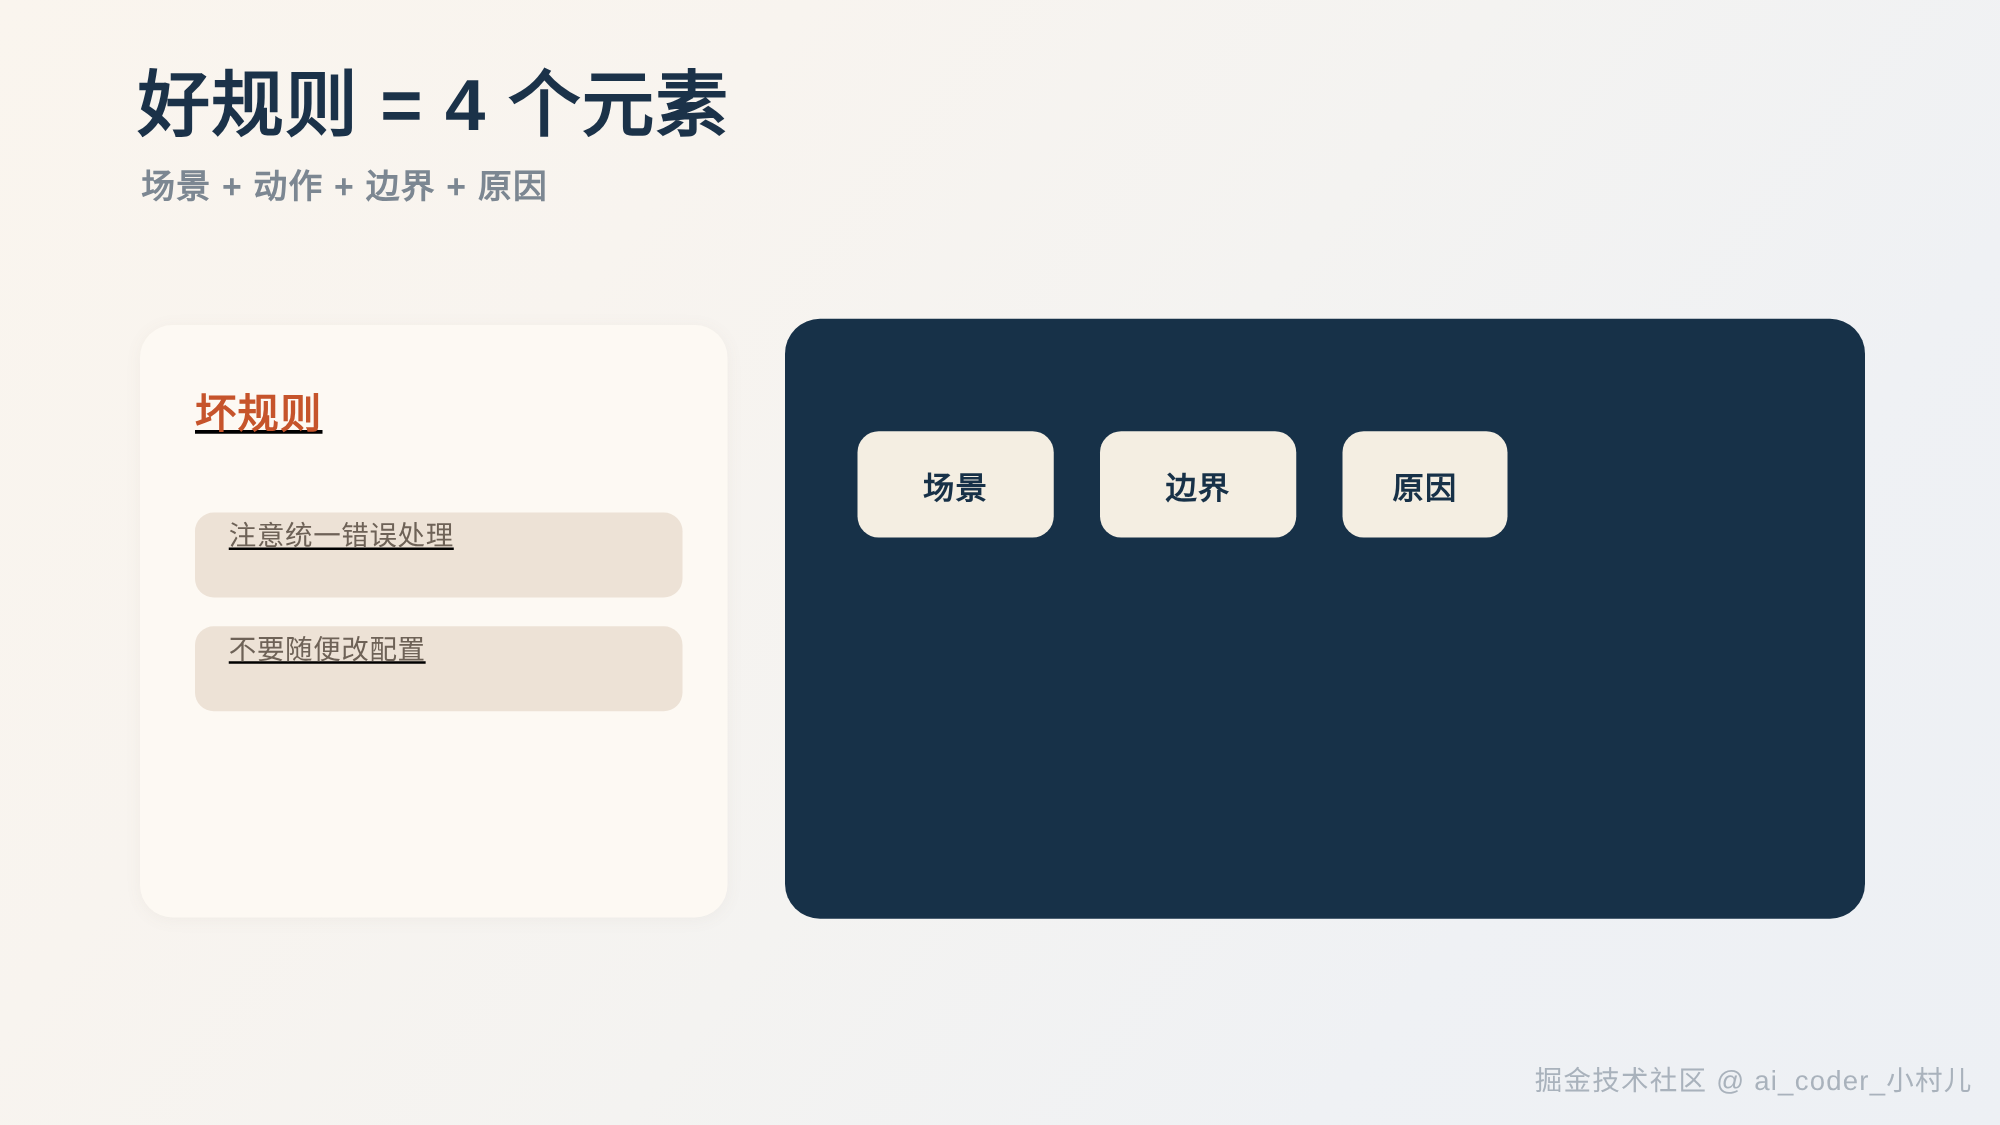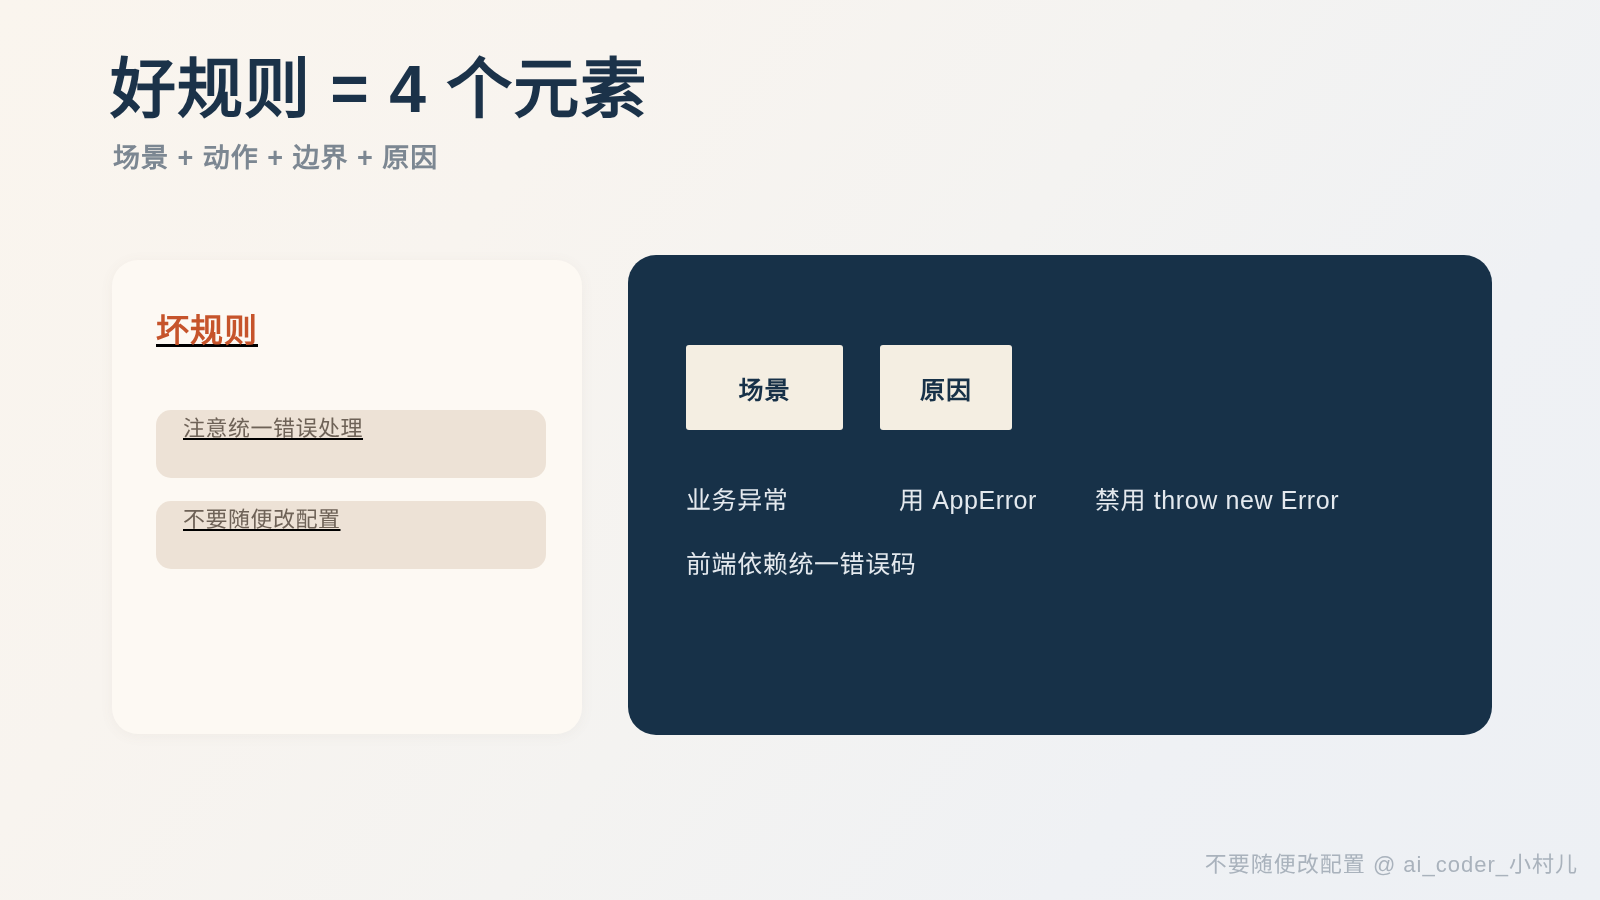--- a/index.html
+++ b/index.html
@@ -30,21 +30,21 @@
 
   
   .header {
     position: absolute;
     left: 110px;
     top: 52px;
     width: 900px;
   }
   .title {
     margin: 0;
-    font-size: 66px;
+    font-size: 58px;
     line-height: 1.15;
     font-weight: 700;
     color: #1B3249;
     letter-spacing: 1px;
     white-space: nowrap;
   }
   .subtitle {
     margin: 14px 0 0 3px;
     font-size: 27px;
     line-height: 1.2;
@@ -113,21 +113,21 @@
     display: flex;
     align-items: flex-start;
     gap: 37px;
   }
   .chip {
     height: 85px;
     min-width: 124px;
     padding: 0 40px;
     box-sizing: border-box;
     background: #F4EEE2;
-    border-radius: 3px;
+    border-radius: 17px;
     display: flex;
     align-items: center;
     justify-content: center;
     flex: 0 0 auto;
   }
   .chip.wide { width: 157px; padding: 0; }
   .chip-label {
     font-size: 25px;
     font-weight: 700;
     color: #173148;
@@ -185,33 +185,26 @@
       </li>
     </ul>
   </div>
 
   <div class="good-panel">
 
     <div class="chip-row">
       <div class="chip wide">
         <span class="chip-label">场景</span>
       </div>
+      <div class="chip wide">
+        <span class="chip-label">边界</span>
+      </div>
       <div class="chip">
         <span class="chip-label">原因</span>
       </div>
     </div>
 
-    <div class="detail-rows">
-      <div class="detail-row">
-        <span class="detail-cell c1">业务异常</span>
-        <span class="detail-cell c2">用 AppError</span>
-        <span class="detail-cell c3">禁用 throw new Error</span>
-      </div>
-      <div class="detail-row">
-        <span class="detail-cell c1">前端依赖统一错误码</span>
-      </div>
-    </div>
 
   </div>
 
-  <div class="watermark">不要随便改配置 @ ai_coder_小村儿</div>
+  <div class="watermark">掘金技术社区 @ ai_coder_小村儿</div>
 
 </div>
 
 </body></html>

